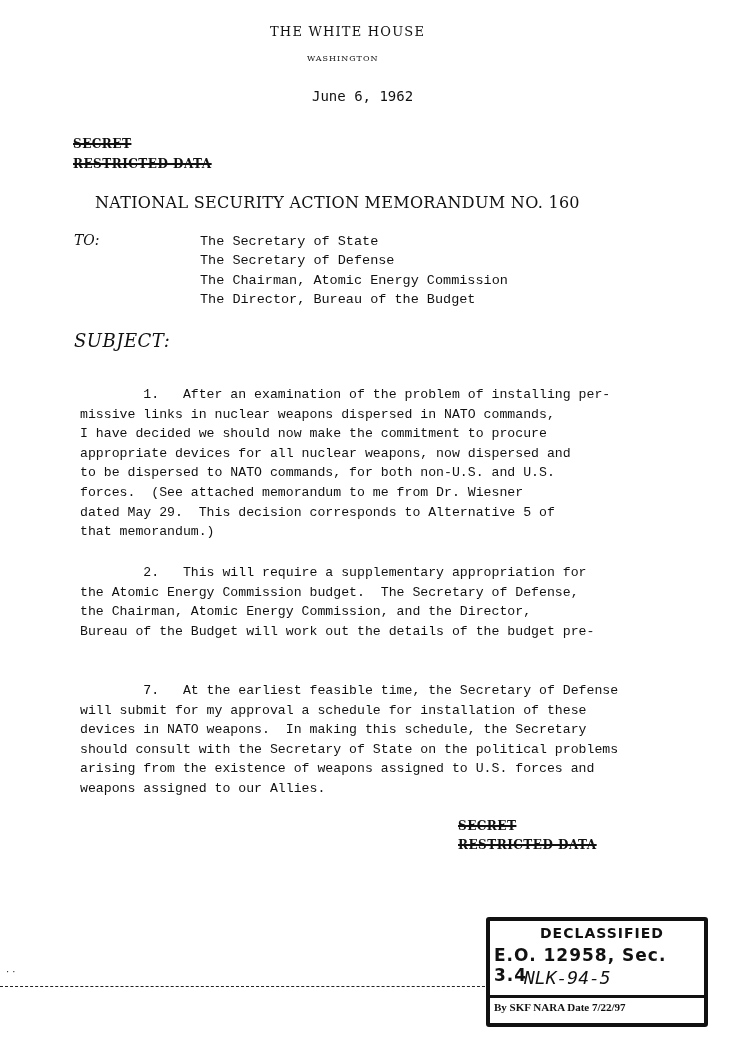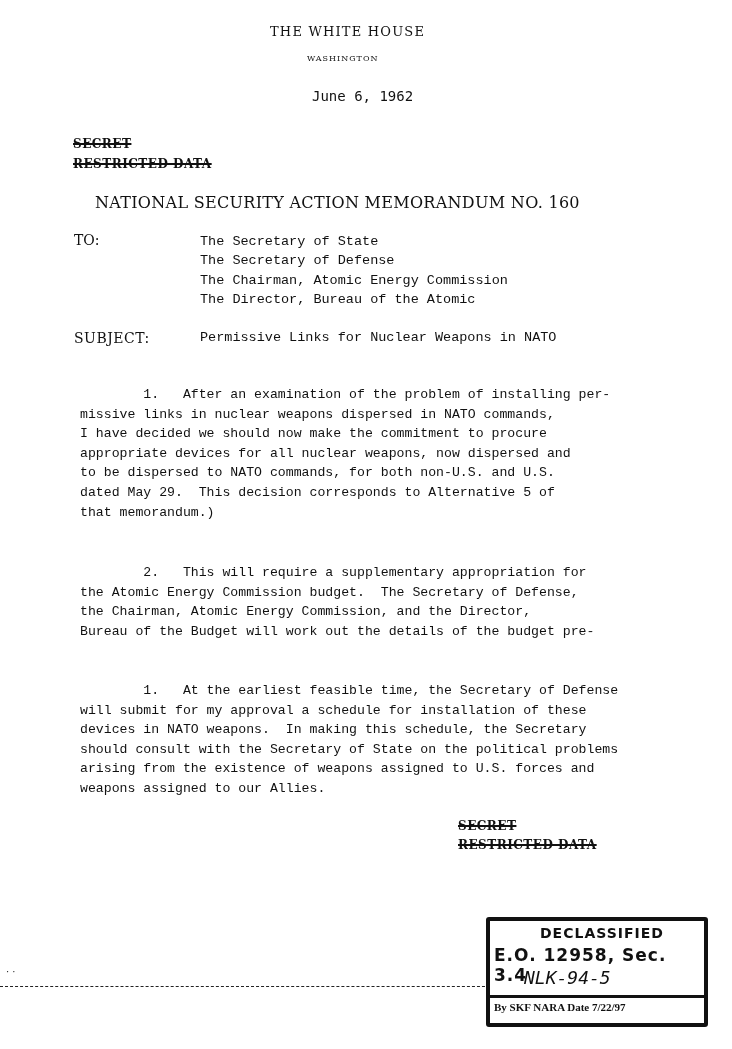--- a/index.html
+++ b/index.html
@@ -7,23 +7,23 @@
          font-family: "DejaVu Serif", "Liberation Serif", serif; color: #111; }
   .page { position: absolute; left: 0; top: 0; width: 732px; height: 840px; }
   .abs { position: absolute; white-space: nowrap; }
   .hdr-title { left: 270px; top: 24px; font-size: 13px; letter-spacing: 1.2px; }
   .hdr-city { left: 307px; top: 54px; font-size: 8px; letter-spacing: 1px; }
   .hdr-date { left: 312px; top: 88px; font-size: 14px; font-family: "DejaVu Sans Mono", "Liberation Mono", monospace; }
   .strike { text-decoration: line-through; text-decoration-thickness: 2px; font-weight: bold; font-size: 12px; letter-spacing: 0.5px; }
   .cls1 { left: 73px; top: 137px; }
   .cls2 { left: 73px; top: 157px; }
   .nsam { left: 74px; top: 193px; font-size: 16px; letter-spacing: 0.3px; margin-left: 21px; }
-  .to-label { left: 74px; top: 232px; font-size: 14px; }
+  .to-label { left: 74px; top: 232px; font-size: 14px; font-style: italic; }
   .to-list { left: 200px; top: 232px; font-size: 13.5px; line-height: 19.3px; font-family: "Liberation Mono", "DejaVu Sans Mono", monospace; }
-  .subj-label { left: 74px; top: 330px; font-size: 14px; letter-spacing: 0.5px; }
+  .subj-label { left: 74px; top: 330px; font-size: 18px; letter-spacing: 0.5px; font-style: italic; }
   .subj-text { left: 200px; top: 330px; font-size: 13.5px; font-family: "Liberation Mono", "DejaVu Sans Mono", monospace; }
   .para { position: absolute; left: 80px; width: 590px; font-size: 13.2px; line-height: 19.6px;
           font-family: "Liberation Mono", "DejaVu Sans Mono", monospace; }
   .para .line { display: block; white-space: nowrap; }
   .p1 { top: 385px; }
   .p2 { top: 563px; }
   .p3 { top: 681px; }
   .cls3 { left: 458px; top: 819px; }
   .cls4 { left: 458px; top: 838px; }
   .rule { position: absolute; left: 0; top: 986px; width: 490px; height: 0; border-top: 1.5px dashed #222; }
@@ -48,45 +48,45 @@
   <div class="abs strike cls1">SECRET</div>
   <div class="abs strike cls2">RESTRICTED DATA</div>
 
   <div class="abs nsam">NATIONAL SECURITY ACTION MEMORANDUM NO. 160</div>
 
   <div class="abs to-label">TO:</div>
   <div class="abs to-list">
     <div>The Secretary of State</div>
     <div>The Secretary of Defense</div>
     <div>The Chairman, Atomic Energy Commission</div>
-    <div>The Director, Bureau of the Atomic</div>
+    <div>The Director, Bureau of the Budget</div>
   </div>
 
   <div class="abs subj-label">SUBJECT:</div>
-  <div class="abs subj-text">Permissive Links for Nuclear Weapons in NATO</div>
 
   <div class="para p1">
     <span class="line" style="white-space:pre">        1.   After an examination of the problem of installing per-</span>
     <span class="line">missive links in nuclear weapons dispersed in NATO commands,</span>
     <span class="line">I have decided we should now make the commitment to procure</span>
     <span class="line">appropriate devices for all nuclear weapons, now dispersed and</span>
     <span class="line">to be dispersed to NATO commands, for both non-U.S. and U.S.</span>
+    <span class="line" style="white-space:pre">forces.  (See attached memorandum to me from Dr. Wiesner</span>
     <span class="line" style="white-space:pre">dated May 29.  This decision corresponds to Alternative 5 of</span>
     <span class="line">that memorandum.)</span>
   </div>
 
   <div class="para p2">
     <span class="line" style="white-space:pre">        2.   This will require a supplementary appropriation for</span>
     <span class="line" style="white-space:pre">the Atomic Energy Commission budget.  The Secretary of Defense,</span>
     <span class="line">the Chairman, Atomic Energy Commission, and the Director,</span>
     <span class="line">Bureau of the Budget will work out the details of the budget pre-</span>
   </div>
 
   <div class="para p3">
-    <span class="line" style="white-space:pre">        1.   At the earliest feasible time, the Secretary of Defense</span>
+    <span class="line" style="white-space:pre">        7.   At the earliest feasible time, the Secretary of Defense</span>
     <span class="line">will submit for my approval a schedule for installation of these</span>
     <span class="line" style="white-space:pre">devices in NATO weapons.  In making this schedule, the Secretary</span>
     <span class="line">should consult with the Secretary of State on the political problems</span>
     <span class="line">arising from the existence of weapons assigned to U.S. forces and</span>
     <span class="line">weapons assigned to our Allies.</span>
   </div>
 
   <div class="abs strike cls3">SECRET</div>
   <div class="abs strike cls4">RESTRICTED DATA</div>
 

